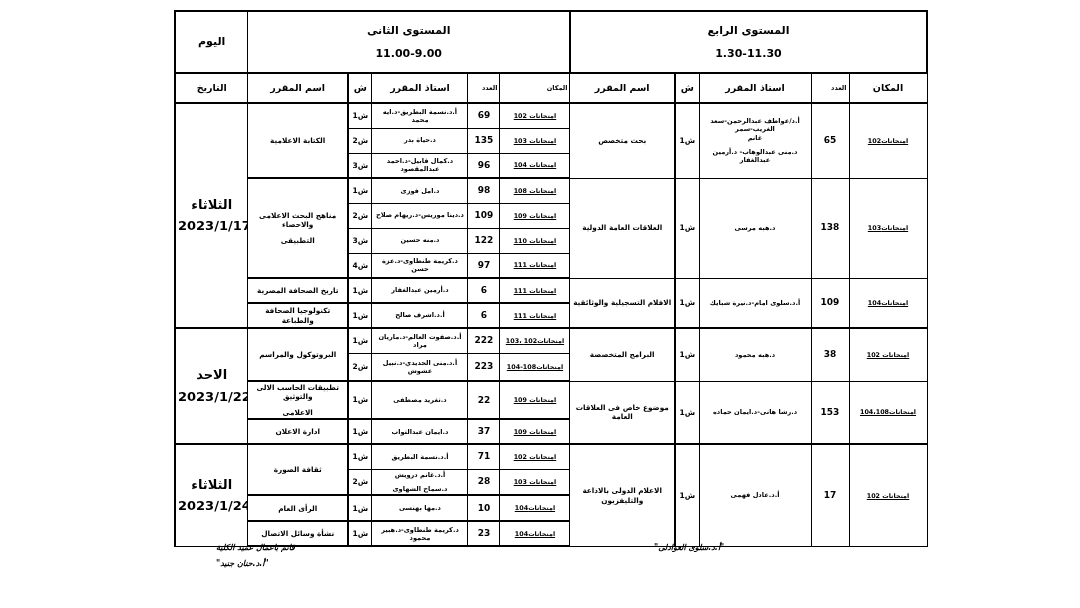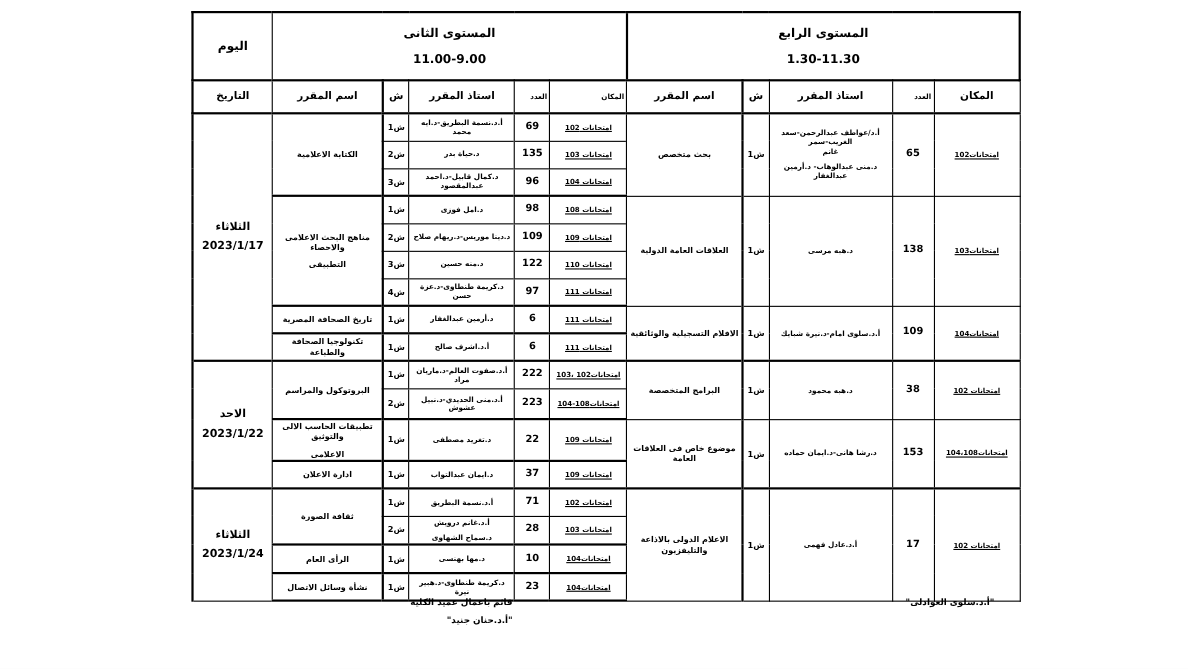--- a/index.html
+++ b/index.html
@@ -63,21 +63,21 @@
   .banner .b-line2 { direction: ltr; }
 
   .colhead {
     height: 26px;
     font-size: 9.5px;
     border-bottom: 2px solid #000 !important;
   }
   .colhead.tiny { font-size: 6.5px; text-align: right; }
 
   .day-cell {
-    font-size: 10px;
+    font-size: 13px;
   }
   .day-cell .d-date { direction: ltr; margin-top: 5px; }
 
   .course-cell { font-size: 7.3px; }
   .course-cell .c-l2 { margin-top: 7px; }
   .sec-cell { font-size: 7.5px; direction: ltr; }
   .prof-cell { font-size: 6.6px; margin-left: 12px; }
   .prof-cell .p-l2 { margin-top: 6px; }
   .num-cell { font-size: 9px; direction: ltr; }
   .place-cell { font-size: 6.4px; text-decoration: underline; }
@@ -103,23 +103,24 @@
     top: 540px;
     width: 752px;
     direction: rtl;
     display: flex;
     justify-content: space-between;
     font-size: 8px;
     font-weight: bold;
     color: #000;
   }
   #signatures .sig {
-    text-align: right;
+    text-align: left;
     line-height: 2.0;
     width: 250px;
+    font-style: italic;
   }
   #signatures .sig-right { margin-right: 24px; }
   #signatures .sig-left { margin-left: 40px; }
 </style>
 </head>
 <body>
 
 <div id="sheet">
 
   <div id="paper">
@@ -376,21 +377,21 @@
             </td>
             <td class="sec-cell grp-top">ش1</td>
             <td class="course-cell thick-right grp-top" rowspan="1">
               <div>الرأى العام</div>
             </td>
           </tr>
           <tr style="height: 25px;">
             <td class="place-cell grp-top grp-bottom">امتحانات104</td>
             <td class="num-cell grp-top grp-bottom">23</td>
             <td class="prof-cell grp-top grp-bottom">
-              <div>د.كريمة طنطاوى-د.هبير نيرة</div>
+              <div>د.كريمة طنطاوى-د.هبير محمود</div>
             </td>
             <td class="sec-cell grp-top grp-bottom">ش1</td>
             <td class="course-cell thick-right grp-top grp-bottom" rowspan="1">
               <div>نشأة وسائل الاتصال</div>
             </td>
           </tr>
         </tbody>
     </table>
   </div>
 

